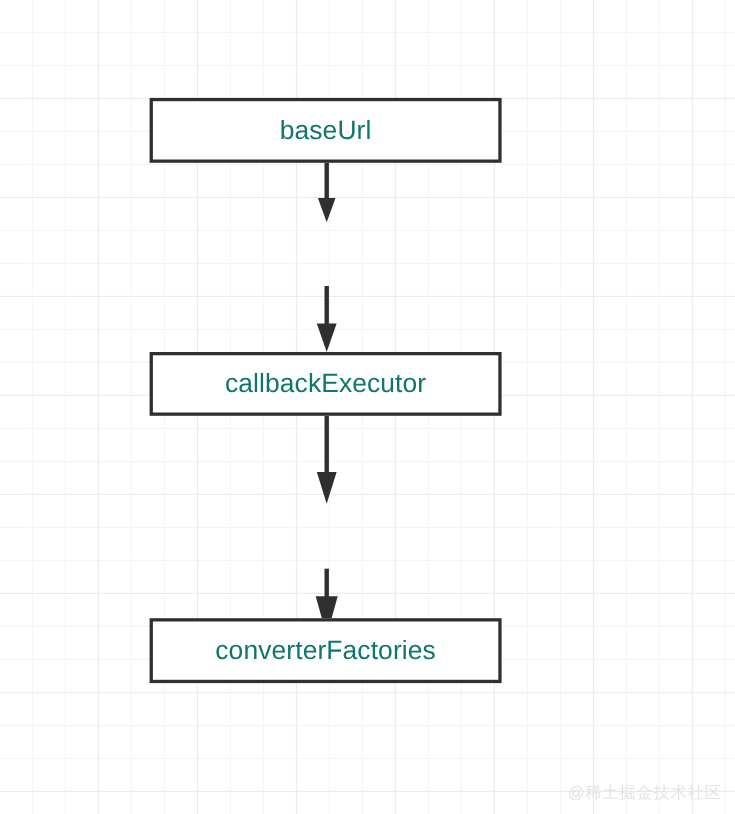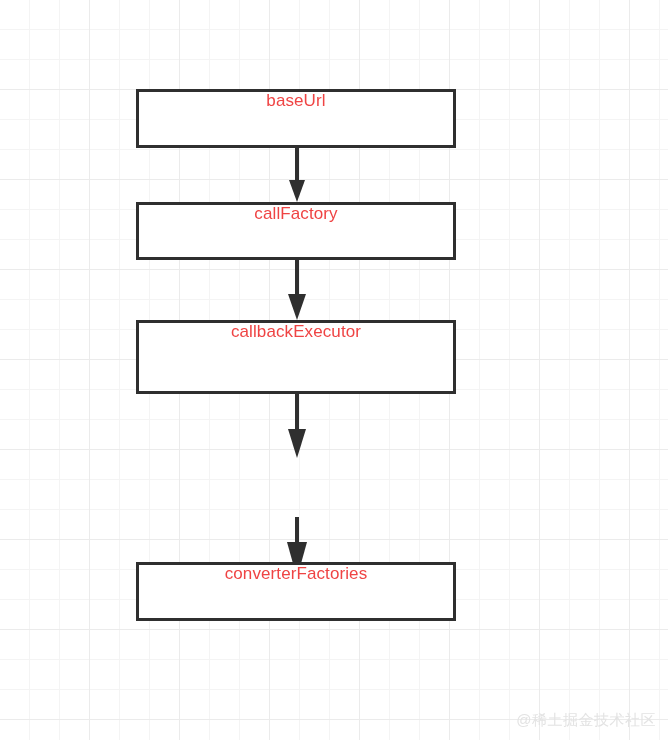--- a/index.html
+++ b/index.html
@@ -34,23 +34,24 @@
   }
 
   .flow-node {
     position: absolute;
     left: 136px;
     width: 320px;
     box-sizing: border-box;
     background: #ffffff;
     border: 3px solid #2f2f2f;
     display: flex;
+    align-items: center;
     justify-content: center;
-    color: #ef4444;
-    font-size: 17px;
+    color: #0f766e;
+    font-size: 24px;
     font-weight: 400;
     letter-spacing: 0.1px;
     line-height: 1;
   }
 
   .flow-arrow {
     position: absolute;
     left: 0;
     top: 0;
     overflow: visible;
@@ -93,25 +94,22 @@
     <g>
       <rect class="arrow-shape" x="295" y="517" width="4" height="28"></rect>
       <polygon class="arrow-shape" points="287,542 307,542 297,578"></polygon>
     </g>
   </svg>
 
   <div class="flow-node" style="top:89px; height:59px;">
     <span>baseUrl</span>
   </div>
 
-  <div class="flow-node" style="top:202px; height:58px;">
-    <span>callFactory</span>
-  </div>
 
-  <div class="flow-node" style="top:320px; height:74px;">
+  <div class="flow-node" style="top:320px; height:58px;">
     <span>callbackExecutor</span>
   </div>
 
 
   <div class="flow-node" style="top:562px; height:59px;">
     <span>converterFactories</span>
   </div>
 
   <div id="watermark">@稀土掘金技术社区</div>
 

